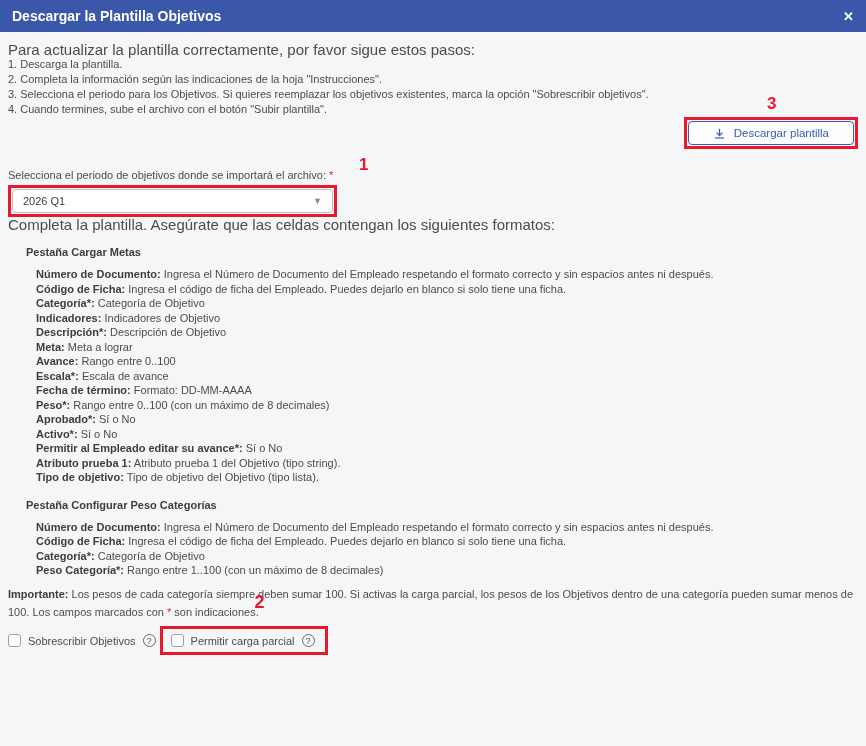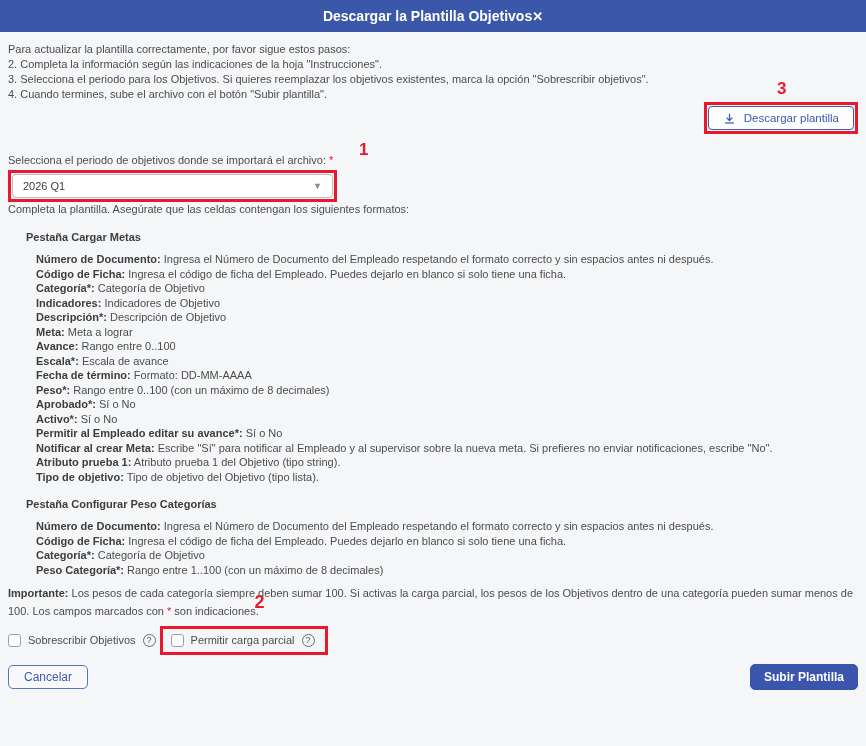--- a/index.html
+++ b/index.html
@@ -8,47 +8,47 @@
     width:866px; height:746px; overflow:hidden;
     background:#f5f6f8;
     font-family:"Liberation Sans", sans-serif;
     color:#4c4c4c;
   }
   .modal { width:866px; height:746px; background:#f5f6f8; position:relative; }
 
   
   .modal-header {
     height:32px; background:#3b57a9;
-    display:flex; align-items:center; justify-content:center;
+    display:flex; align-items:center; justify-content:space-between;
     padding:0 12px;
   }
   .modal-title { color:#ffffff; font-weight:bold; font-size:14px; }
   .close-x { color:#ffffff; font-size:13px; font-weight:bold; cursor:pointer; line-height:1; }
 
   .body { padding:10px 8px 0 8px; }
 
   h1.page-title { font-size:15px; font-weight:bold; color:#323d52; margin:0 0 8px 0; }
 
-  p.text { font-size:11px; color:#4c4c4c; margin:0; line-height:15px; }
+  p.text { font-size:15px; color:#4c4c4c; margin:0; line-height:15px; }
   .intro { margin:0 0 8px 0; }
   .steps p { margin:0; line-height:15px; font-size:11px; color:#4c4c4c; }
 
   
   .ann-num { position:absolute; color:#e8192d; font-weight:bold; font-size:17px; line-height:1; }
   .red-box { border:3px solid #e8192d; }
 
   
   .download-row { display:flex; justify-content:flex-end; margin-top:0; height:32px; }
   .dl-wrap { position:relative; }
   .dl-wrap .ann-num { top:-22px; left:50%; transform:translateX(-4px); }
   .dl-box { padding:1px; }
   .download-btn {
     display:flex; align-items:center; gap:8px;
     background:#fcfdfe; border:1px solid #3f59ad; border-radius:4px;
-    color:#3f59ad; font-size:11.5px; height:24px; padding:0 14px;
+    color:#3f59ad; font-size:11.5px; height:24px; padding:0 24px;
     font-family:"Liberation Sans", sans-serif; cursor:pointer;
   }
 
   
   .period { margin-top:20px; position:relative; }
   .period-label { font-size:11px; color:#4c4c4c; margin:0 0 4px 0; }
   .req { color:#e8192d; }
   .period .ann-num { top:-13px; left:351px; }
   .select-box { width:329px; padding:1px; }
   .select {
@@ -104,20 +104,21 @@
     <span class="modal-title">Descargar la Plantilla Objetivos</span>
     <span class="close-x">✕</span>
   </div>
 
   <div class="body">
 
 
     <p class="text intro">Para actualizar la plantilla correctamente, por favor sigue estos pasos:</p>
 
     <div class="steps">
+      <p>1. Descarga la plantilla.</p>
       <p>2. Completa la información según las indicaciones de la hoja "Instrucciones".</p>
       <p>3. Selecciona el periodo para los Objetivos. Si quieres reemplazar los objetivos existentes, marca la opción "Sobrescribir objetivos".</p>
       <p>4. Cuando termines, sube el archivo con el botón "Subir plantilla".</p>
     </div>
 
     <div class="download-row">
       <div class="dl-wrap">
         <span class="ann-num">3</span>
         <div class="red-box dl-box">
           <button class="download-btn">
@@ -153,21 +154,20 @@
         <p><span class="item-label">Indicadores:</span> <span>Indicadores de Objetivo</span></p>
         <p><span class="item-label">Descripción*:</span> <span>Descripción de Objetivo</span></p>
         <p><span class="item-label">Meta:</span> <span>Meta a lograr</span></p>
         <p><span class="item-label">Avance:</span> <span>Rango entre 0..100</span></p>
         <p><span class="item-label">Escala*:</span> <span>Escala de avance</span></p>
         <p><span class="item-label">Fecha de término:</span> <span>Formato: DD-MM-AAAA</span></p>
         <p><span class="item-label">Peso*:</span> <span>Rango entre 0..100 (con un máximo de 8 decimales)</span></p>
         <p><span class="item-label">Aprobado*:</span> <span>Sí o No</span></p>
         <p><span class="item-label">Activo*:</span> <span>Sí o No</span></p>
         <p><span class="item-label">Permitir al Empleado editar su avance*:</span> <span>Sí o No</span></p>
-        <p><span class="item-label">Notificar al crear Meta:</span> <span>Escribe "Sí" para notificar al Empleado y al supervisor sobre la nueva meta. Si prefieres no enviar notificaciones, escribe "No".</span></p>
         <p><span class="item-label">Atributo prueba 1:</span> <span>Atributo prueba 1 del Objetivo (tipo string).</span></p>
         <p><span class="item-label">Tipo de objetivo:</span> <span>Tipo de objetivo del Objetivo (tipo lista).</span></p>
       </div>
     </div>
 
     <div class="section">
       <p class="sec-title">Pestaña Configurar Peso Categorías</p>
       <div class="items">
         <p><span class="item-label">Número de Documento:</span> <span>Ingresa el Número de Documento del Empleado respetando el formato correcto y sin espacios antes ni después.</span></p>
         <p><span class="item-label">Código de Ficha:</span> <span>Ingresa el código de ficha del Empleado. Puedes dejarlo en blanco si solo tiene una ficha.</span></p>
@@ -189,19 +189,15 @@
         <div class="red-box check-box">
           <div class="check-group">
             <span class="checkbox"></span>
             <span>Permitir carga parcial</span>
             <span class="help">?</span>
           </div>
         </div>
       </div>
     </div>
 
-    <div class="footer">
-      <button class="btn-outline">Cancelar</button>
-      <button class="btn-primary">Subir Plantilla</button>
-    </div>
 
   </div>
 </div>
 
 </body></html>

